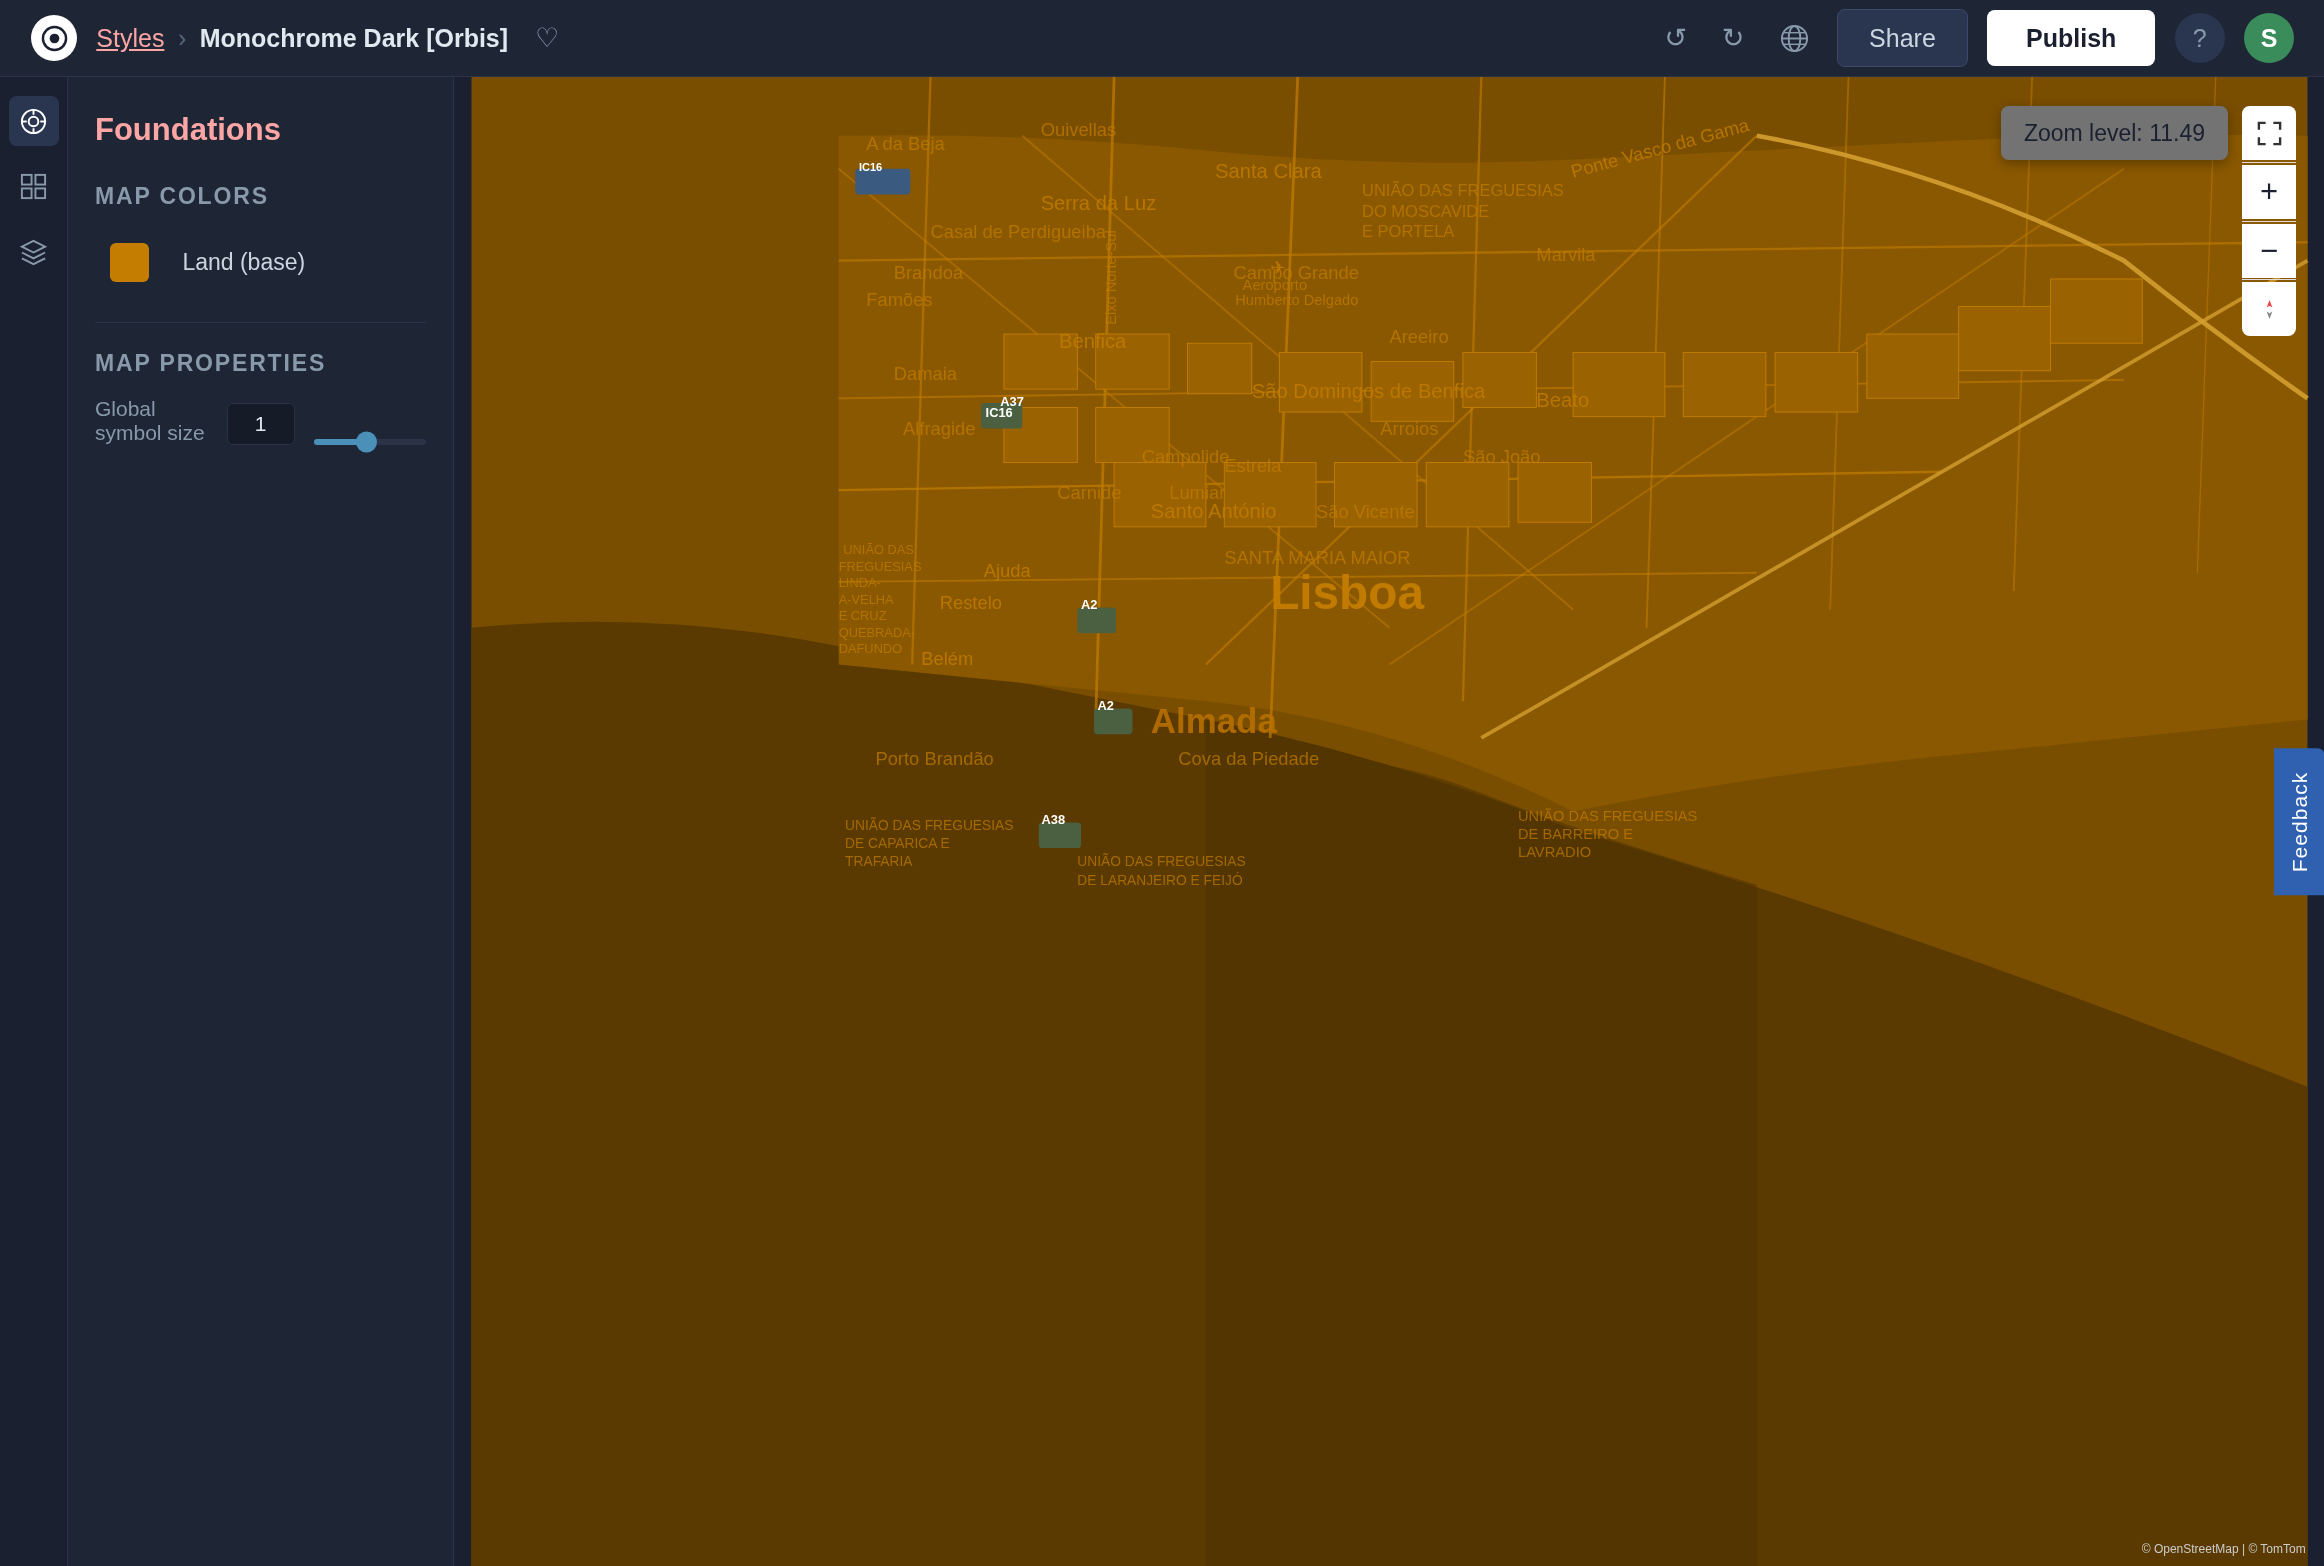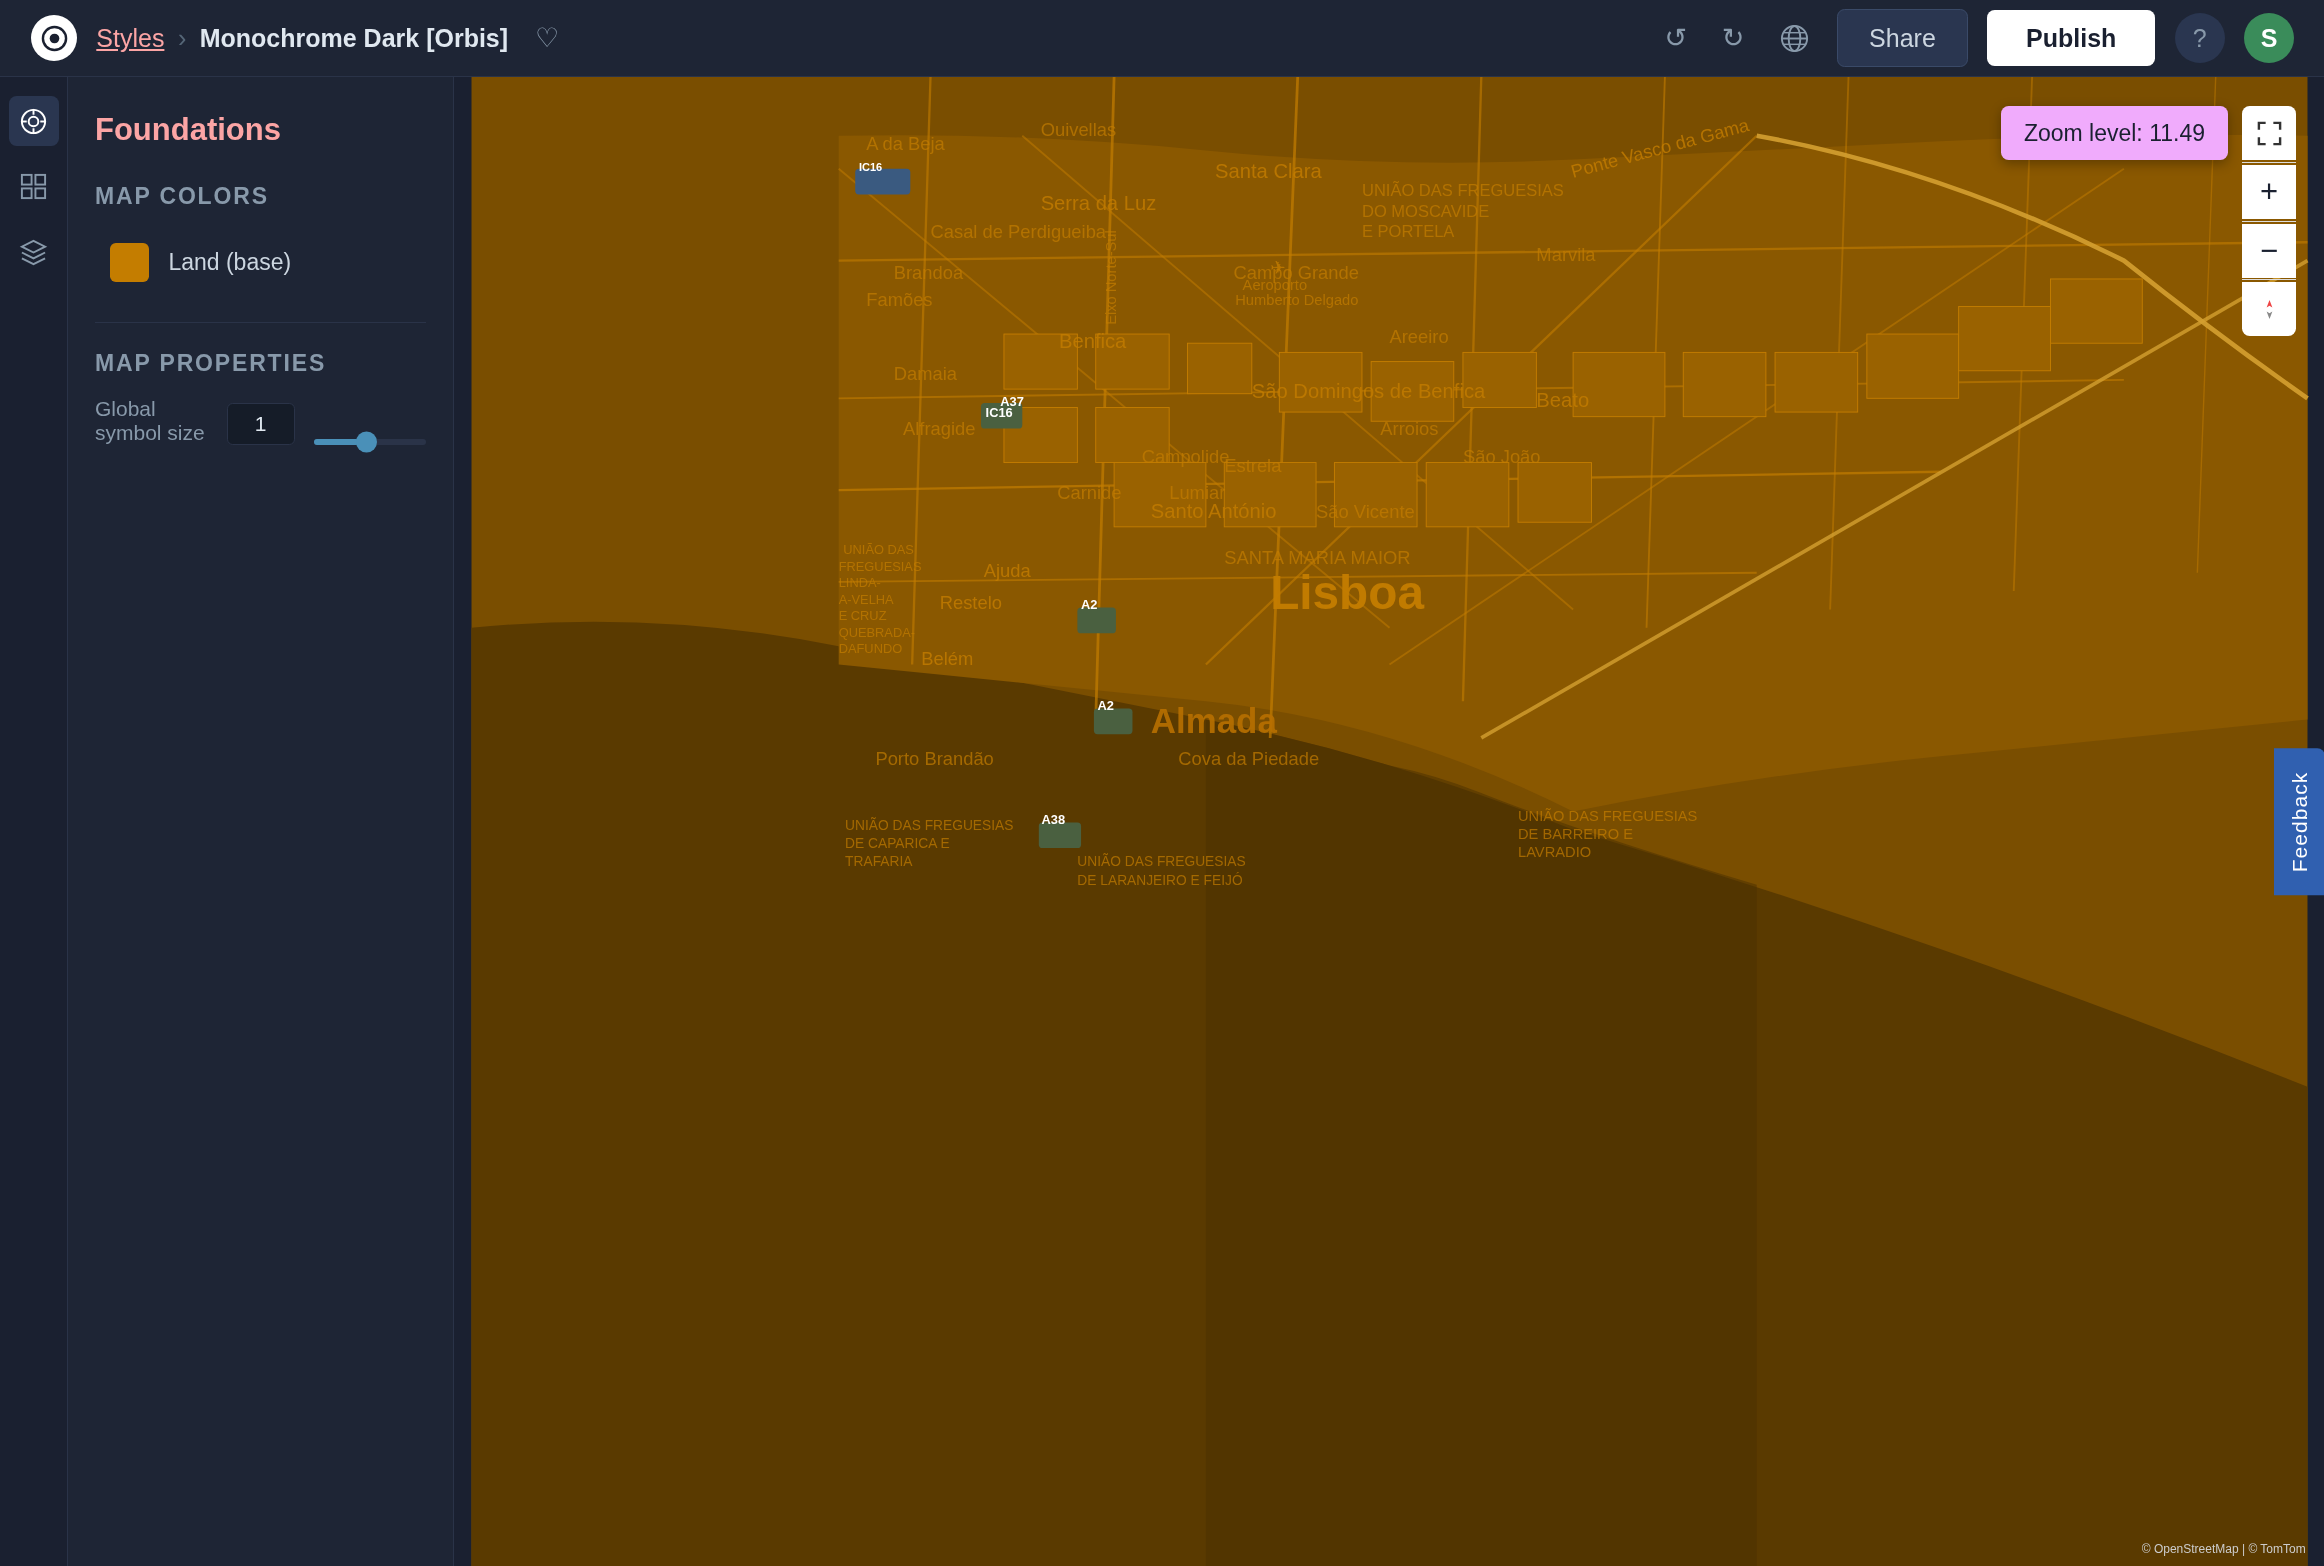--- a/index.html
+++ b/index.html
@@ -101,21 +101,21 @@
     .panel-title {
       color: #fca5a5; font-size: 31px; font-weight: 600;
       margin-bottom: 35px;
     }
     .section-title {
       color: #8899aa; font-size: 23px; font-weight: 600;
       text-transform: uppercase; letter-spacing: 0.08em;
       margin-bottom: 19.3px;
     }
     .color-item {
-      display: flex; align-items: center; gap: 19px;
+      display: flex; align-items: center; gap: 33px;
       padding: 13.5px 15.4px;
       border-radius: 7.7px;
       cursor: pointer;
     }
     .color-swatch {
       width: 39px; height: 39px;
       border-radius: 5.8px;
       flex-shrink: 0;
     }
     .color-label { color: #ccd6e0; font-size: 23px; }
@@ -150,21 +150,21 @@
     
     .map-area {
       flex: 1;
       position: relative;
       overflow: hidden;
     }
 
     
     .zoom-level-badge {
       position: absolute; top: 29px; right: 97px;
-      background: #f0abfc; color: #1a2030;
+      background: #737373; color: #1a2030;
       padding: 13.5px 23px; border-radius: 7.7px;
       font-size: 23px; font-weight: 500;
       box-shadow: 0 3.9px 11.6px rgba(0,0,0,0.3);
     }
     .map-controls {
       position: absolute; top: 29px; right: 29px;
       display: flex; flex-direction: column; gap: 1.9px;
     }
     .map-ctrl-btn {
       width: 54px; height: 54px;

